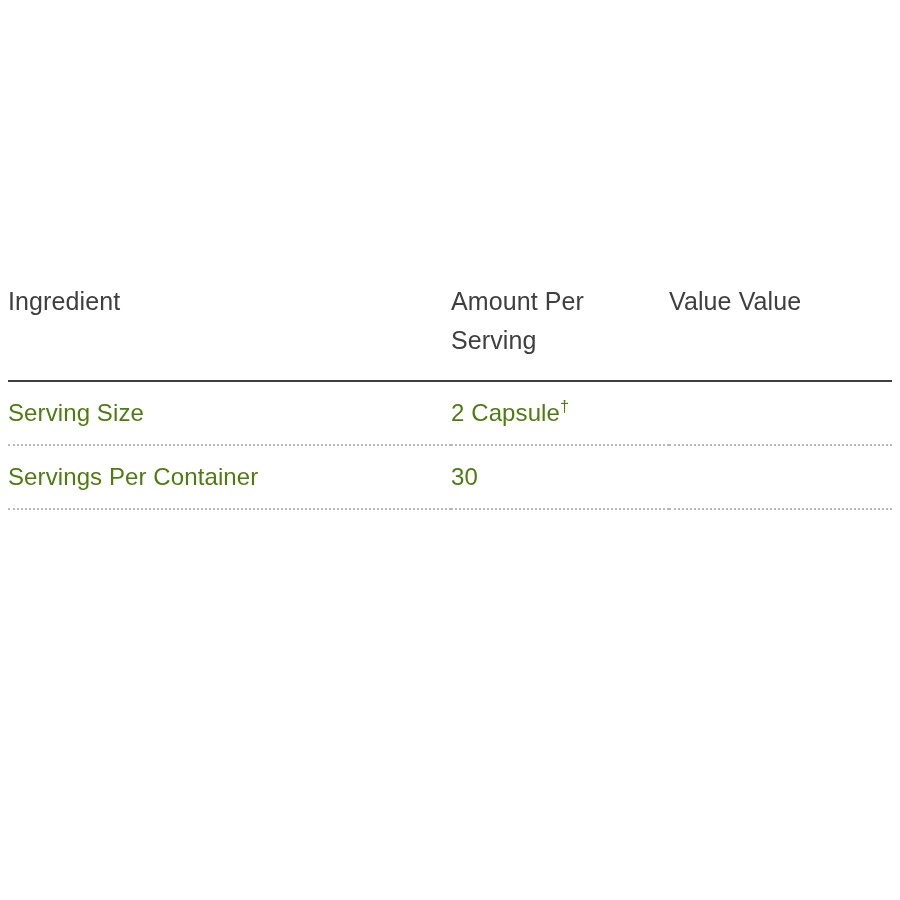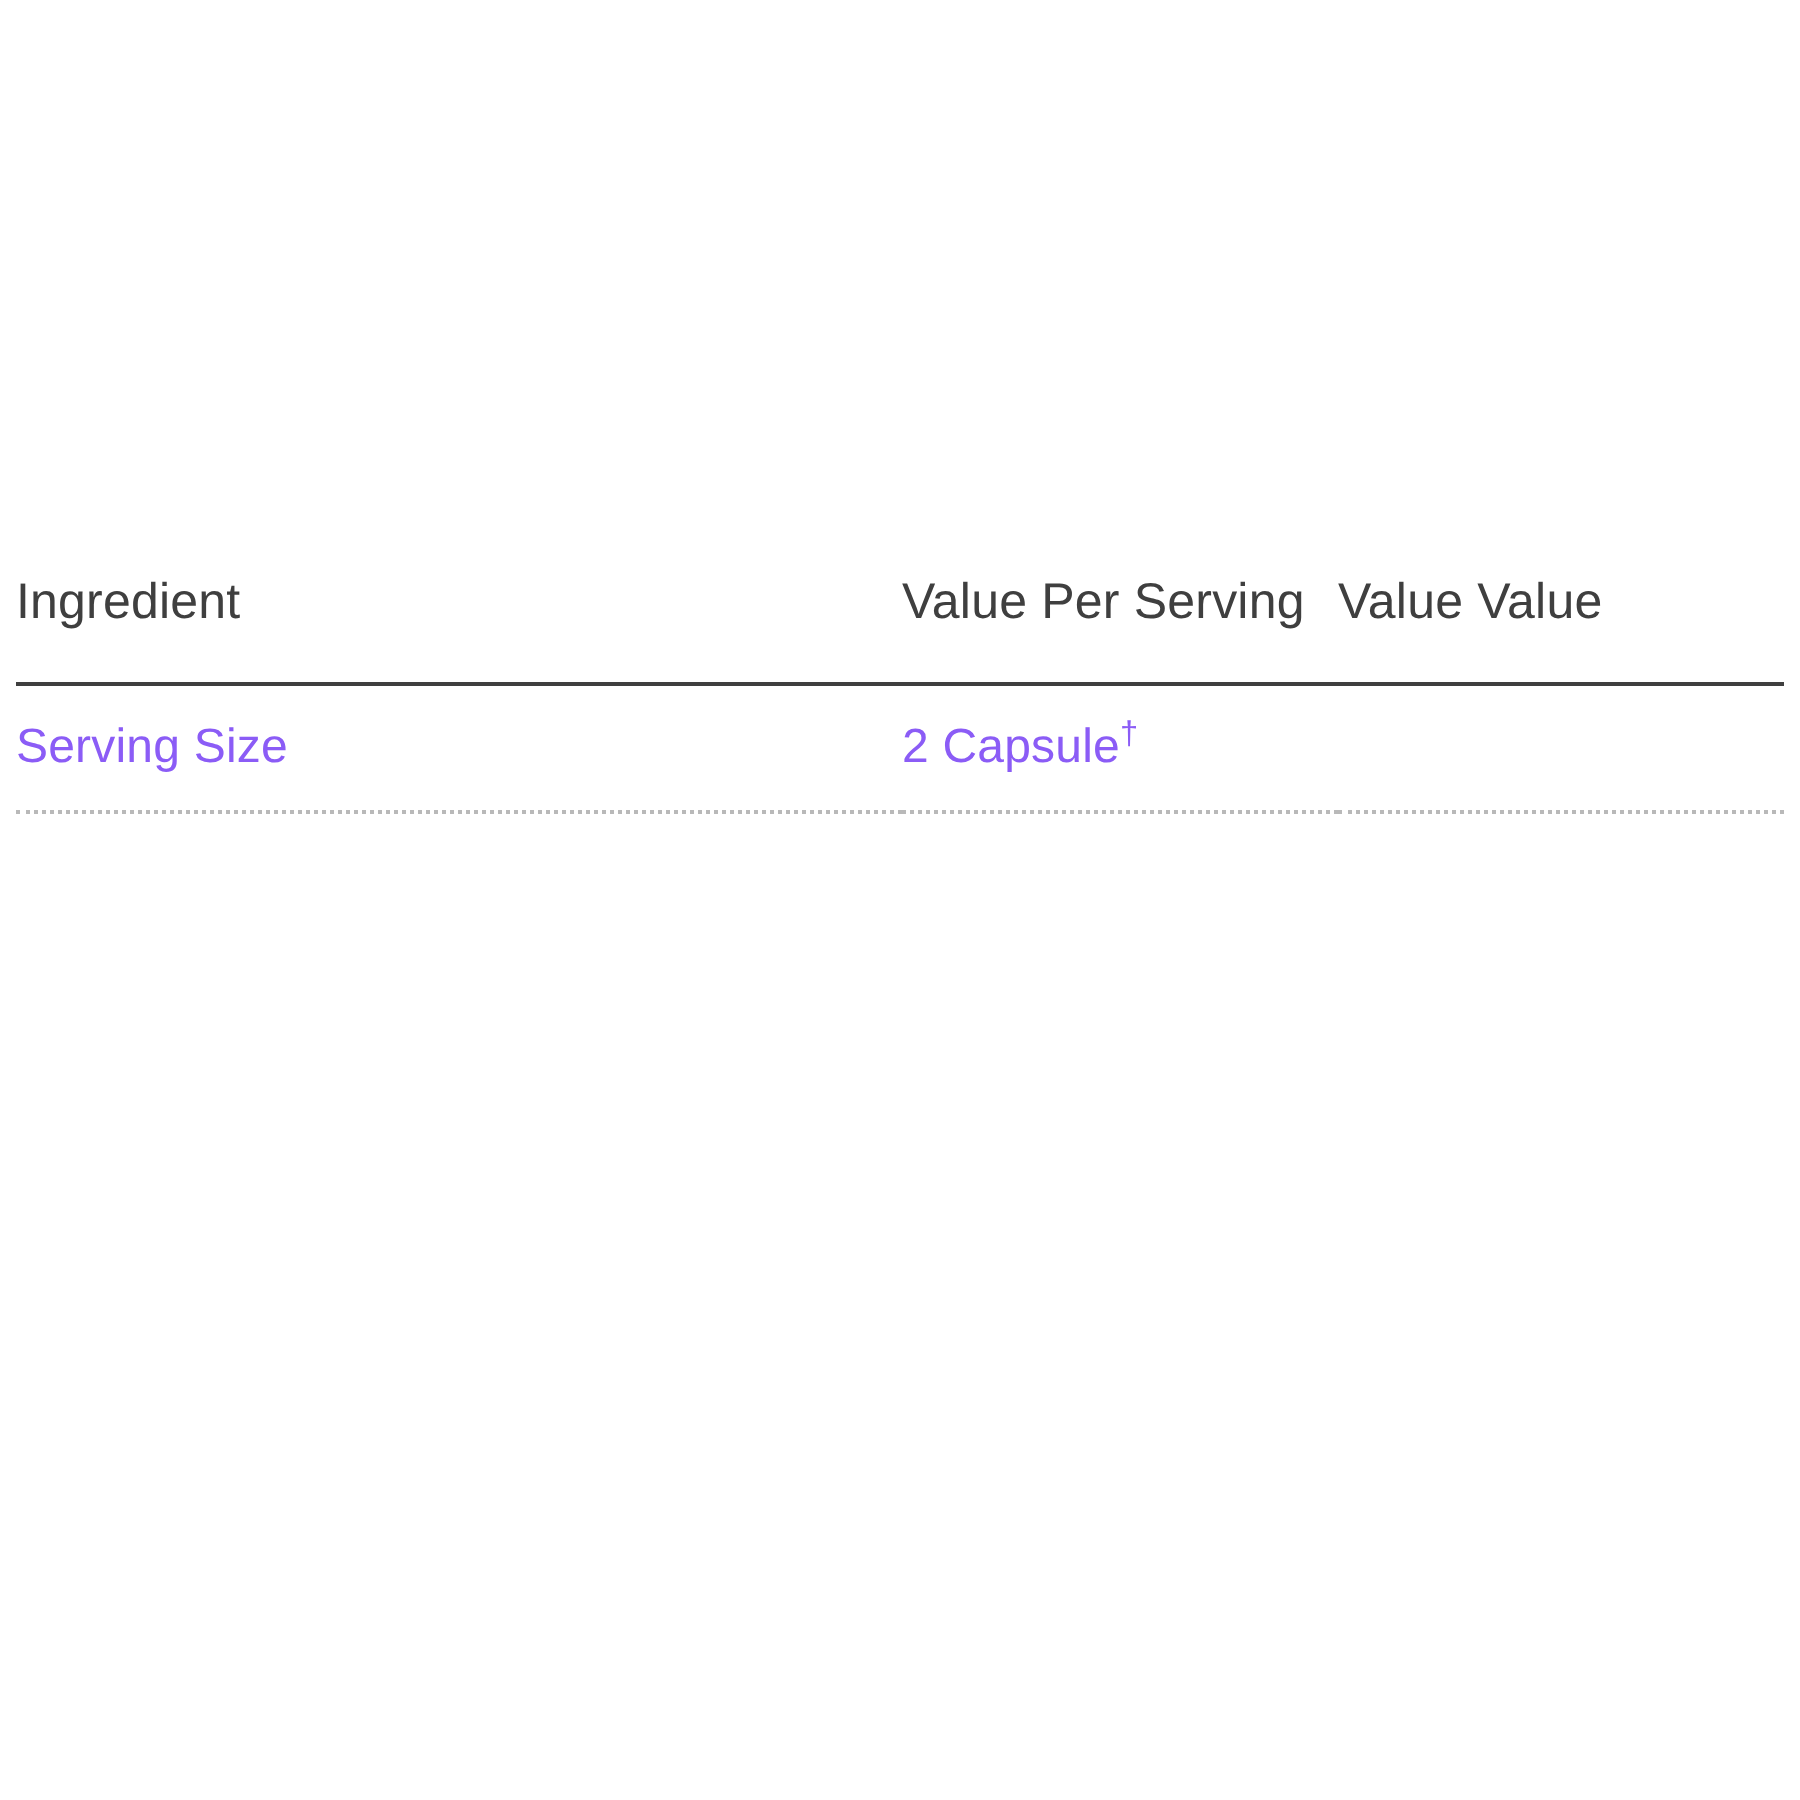--- a/index.html
+++ b/index.html
@@ -39,21 +39,21 @@
     line-height: 39px;
     color: #3f3f3f;
     padding: 0 0 20px 0;
     vertical-align: top;
     border-bottom: 2px solid #3f3f3f;
     letter-spacing: 0.1px;
   }
   .facts-table tbody td {
     font-size: 24px;
     line-height: 39px;
-    color: #8b5cf6;
+    color: #4d7c0f;
     padding: 11px 0 12px 0;
     vertical-align: top;
     border-bottom: 2px dotted #b9b9b9;
     letter-spacing: 0.1px;
   }
   .facts-table tbody tr:last-child td {
     border-bottom: 2px dotted #b9b9b9;
   }
   .ital {
     font-style: italic;
@@ -74,30 +74,35 @@
 
   <table class="facts-table">
     <colgroup>
       <col class="c-ingredient">
       <col class="c-amount">
       <col class="c-dv">
     </colgroup>
     <thead>
       <tr>
         <th>Ingredient</th>
-        <th>Value Per Serving</th>
+        <th>Amount Per Serving</th>
         <th>Value Value</th>
       </tr>
     </thead>
     <tbody>
 
       <tr>
         <td><span>Serving Size</span></td>
         <td><span>2 Capsule</span><sup>†</sup></td>
         <td></td>
       </tr>
 
+      <tr>
+        <td><span>Servings Per Container</span></td>
+        <td><span>30</span><sup></sup></td>
+        <td></td>
+      </tr>
 
 
     </tbody>
   </table>
 
 </div>
 
 </body></html>

